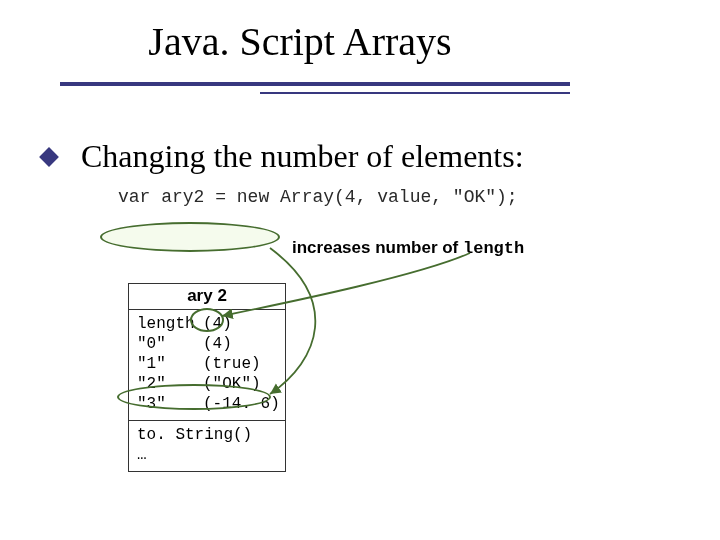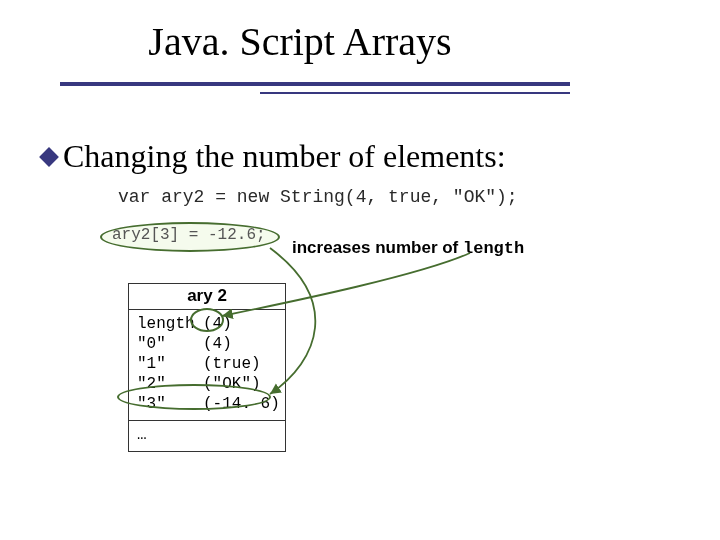--- a/index.html
+++ b/index.html
@@ -44,21 +44,21 @@
     border-top: 2px solid #38387f;
   }
   
   .bullet-row {
     position: absolute;
     left: 42px;
     top: 138px;
     font-size: 32px;
     display: flex;
     align-items: center;
-    gap: 3px;
+    gap: 21px;
   }
   .diamond {
     width: 14px; height: 14px;
     background: #38387f;
     transform: rotate(45deg);
     flex: 0 0 auto;
     margin-right: 4px;
   }
   
   .code1 {
@@ -166,42 +166,42 @@
   <div class="title-rule">
     <div class="thick"></div>
     <div class="thin"></div>
   </div>
 
   <div class="bullet-row">
     <span class="diamond"></span>
     <span>Changing the number of elements:</span>
   </div>
 
-  <div class="code1">var ary2 = new String(4, true, "OK");</div>
+  <div class="code1">var ary2 = new Array(4, value, "OK");</div>
 
   <div class="code2-wrap">
     <div class="code2-oval"></div>
-    <div class="code2-text">ary2[3] = -12.6;</div>
   </div>
 
   <div class="annot">
     <br>
     <span>increases number of </span><span class="mono">length</span>
   </div>
 
   <div class="objbox">
     <div class="obj-title">ary 2</div>
     <div class="sect">
       <div class="row"><span class="k">length</span><span>(4)</span></div>
       <div class="row"><span class="k">"0"</span><span>(4)</span></div>
       <div class="row"><span class="k">"1"</span><span>(true)</span></div>
       <div class="row"><span class="k">"2"</span><span>("OK")</span></div>
       <div class="row"><span class="k">"3"</span><span>(-14. 6)</span></div>
     </div>
     <div class="sect divider">
+      <div class="row">to. String()</div>
       <div class="row">…</div>
     </div>
   </div>
 
   <div class="mini-oval oval-len"></div>
   <div class="mini-oval oval-row3"></div>
 
   <svg class="arrows">
     <defs>
       <marker id="ah" markerWidth="8" markerHeight="8" refX="6" refY="3" orient="auto">

